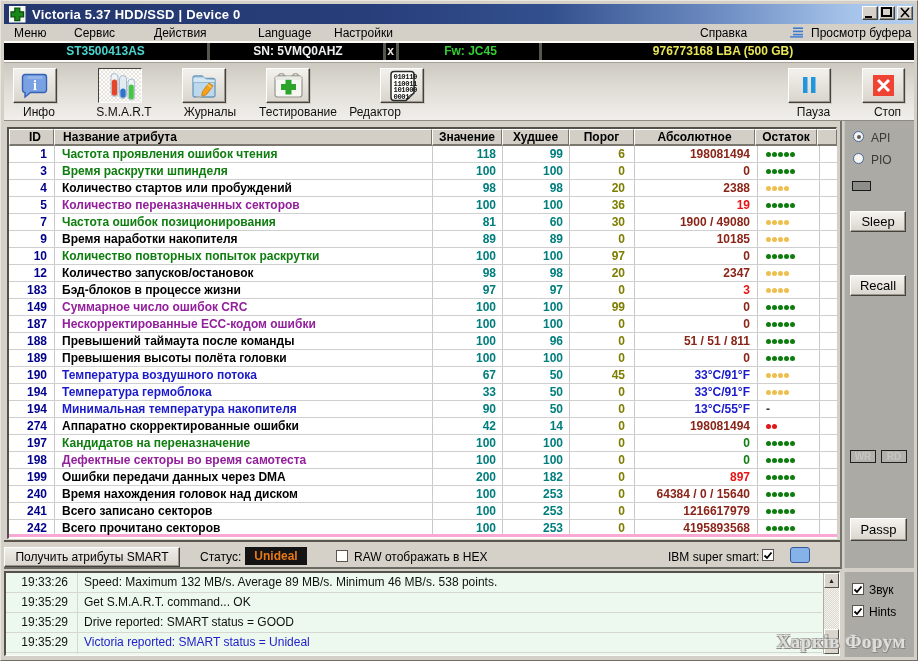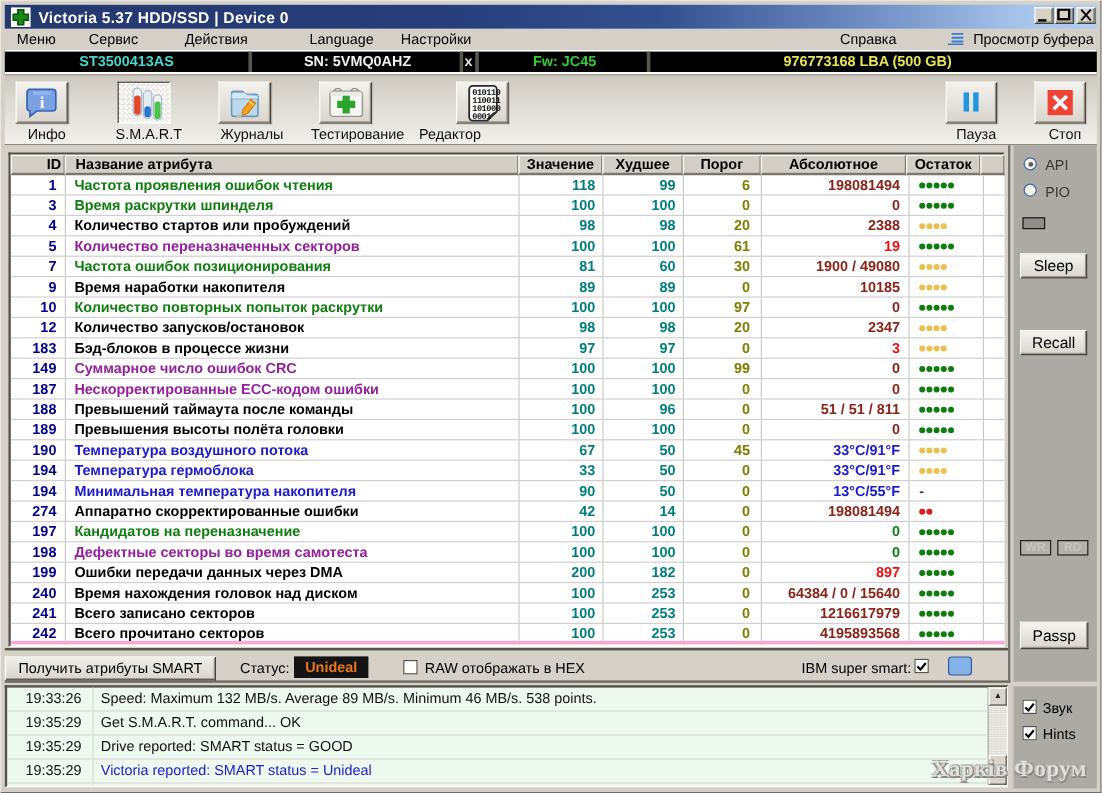--- a/index.html
+++ b/index.html
@@ -234,21 +234,21 @@
         <path d="M15 11 L26 22 M26 11 L15 22" stroke="#fff" stroke-width="3"></path>
       </svg>
   </div>
   <div class="tlabel" style="left:788px; width:43px;">Пауза</div>
   <div class="tlabel" style="left:862px; width:43px;">Стоп</div>
 </div>
 
 <div id="page" class="abs">
   <div id="tbl">
 
-    <div class="hcell" style="left:0; width:45px; text-align:right; padding-right:2px;">ID</div>
+    <div class="hcell" style="left:0; width:45px; text-align:right; padding-right:12px;">ID</div>
     <div class="hcell" style="left:45px; width:378px; padding-left:8px;">Название атрибута</div>
     <div class="hcell" style="left:423px; width:70px; text-align:center;">Значение</div>
     <div class="hcell" style="left:493px; width:67px; text-align:center;">Худшее</div>
     <div class="hcell" style="left:560px; width:65px; text-align:center;">Порог</div>
     <div class="hcell" style="left:625px; width:121px; text-align:center;">Абсолютное</div>
     <div class="hcell" style="left:746px; width:62px; text-align:center;">Остаток</div>
     <div class="hcell" style="left:808px; width:20px;"></div>
 
     <div class="gridv" style="left:45px;"></div>
     <div class="gridv" style="left:423px;"></div>
@@ -300,21 +300,21 @@
             <span class="dot dy"></span>
             <span class="dot dy"></span>
             <span class="dot dy"></span>
           </div>
         </div>
         <div class="row" style="top:68px; border-bottom:1px solid #cfcfcf;">
           <div class="c-id">5</div>
           <div class="c-nm pur">Количество переназначенных секторов</div>
           <div class="c-v1">100</div>
           <div class="c-v2">100</div>
-          <div class="c-v3">61</div>
+          <div class="c-v3">36</div>
           <div class="c-v4 red">19</div>
           <div class="c-dot">
             <span class="dot dg"></span>
             <span class="dot dg"></span>
             <span class="dot dg"></span>
             <span class="dot dg"></span>
             <span class="dot dg"></span>
           </div>
         </div>
         <div class="row" style="top:85px; border-bottom:1px solid #cfcfcf;">

